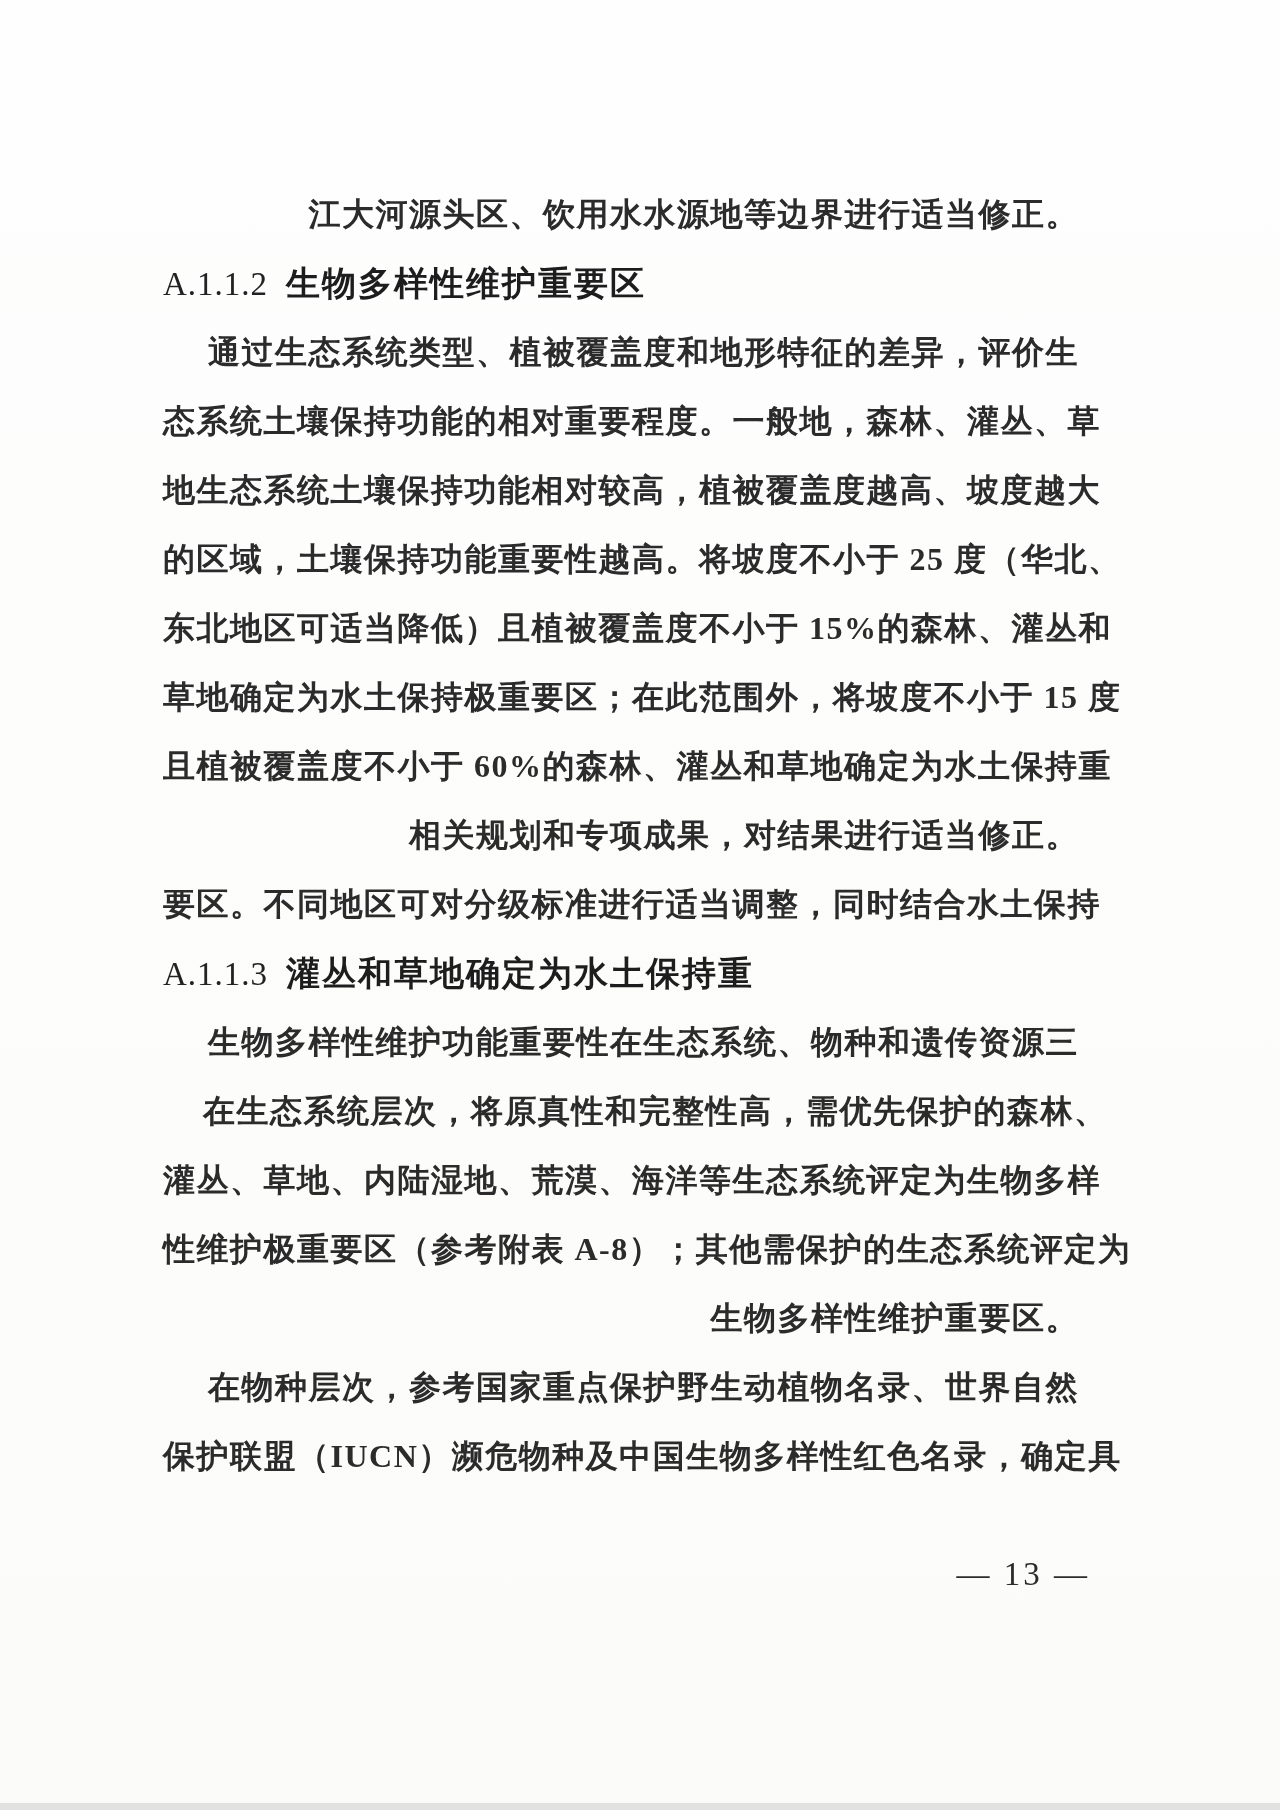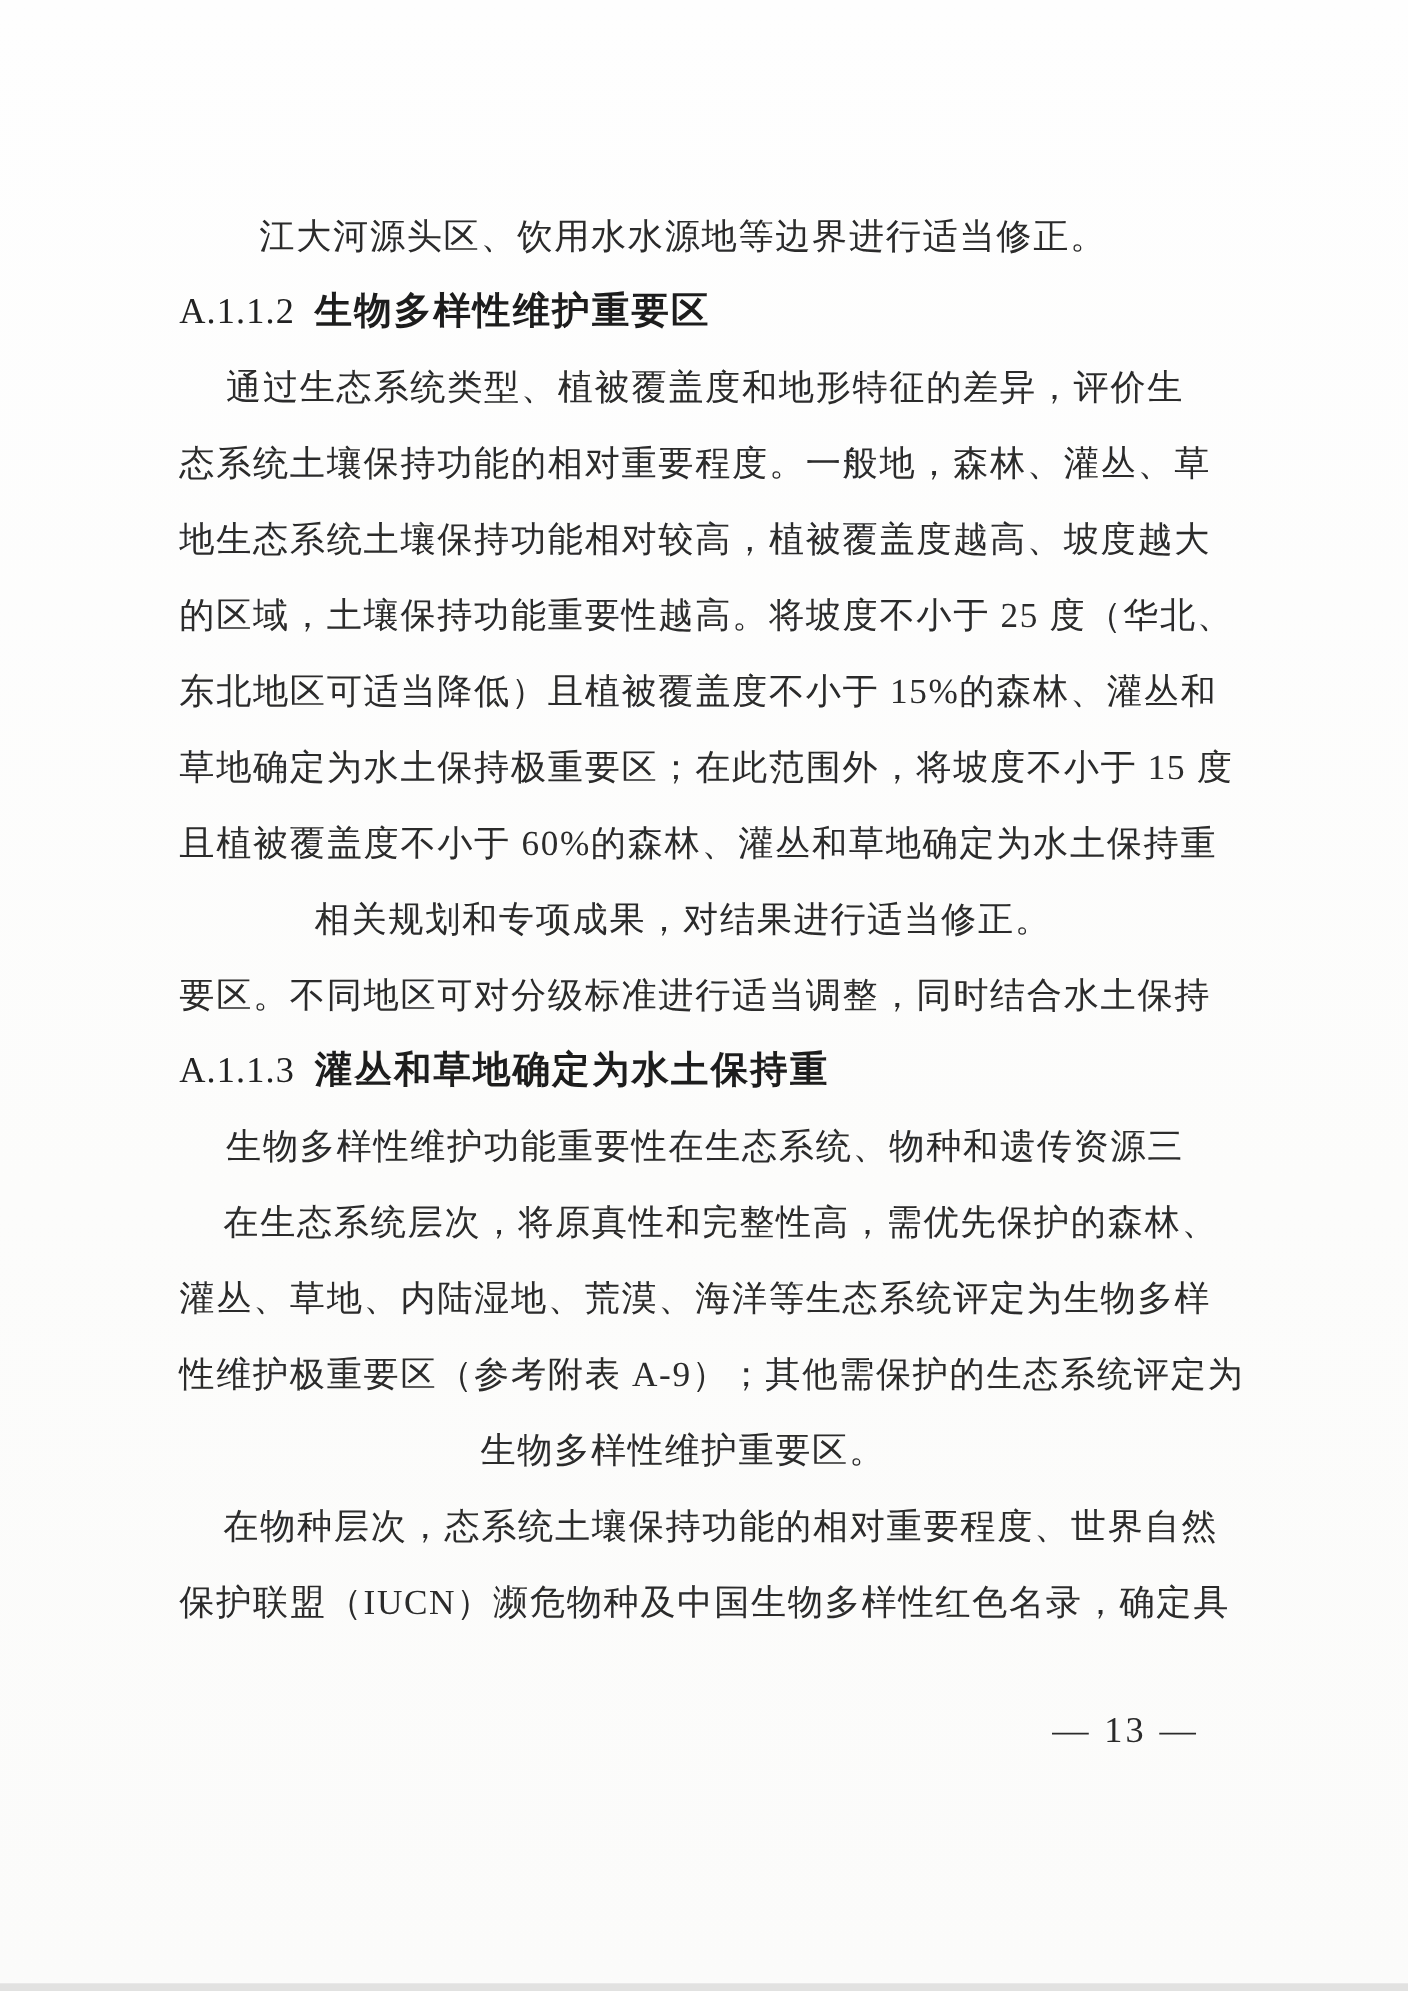--- a/index.html
+++ b/index.html
@@ -21,22 +21,23 @@
     left: 163px;
     width: 916px;
     top: 180px;
   }
   .line {
     font-size: 32px;
     line-height: 69px;
     height: 69px;
     white-space: nowrap;
     letter-spacing: 1.5px;
-    text-align: center;
+    text-align: right;
     color: #2b2b2b;
+    font-weight: bold;
   }
   .line.indent { padding-left: 40px; }
   .heading-line {
     height: 69px;
     line-height: 69px;
     white-space: nowrap;
   }
   .hprefix {
     font-family: "Liberation Serif", "DejaVu Serif", serif;
     font-size: 33px;
@@ -92,23 +93,23 @@
     <div class="line">相关规划和专项成果，对结果进行适当修正。</div>
     <div class="line">要区。不同地区可对分级标准进行适当调整，同时结合水土保持</div>
 
     <div class="heading-line">
       <span class="hprefix">A.1.1.3</span><span class="htitle">灌丛和草地确定为水土保持重</span>
     </div>
 
     <div class="line indent">生物多样性维护功能重要性在生态系统、物种和遗传资源三</div>
     <div class="line indent">在生态系统层次，将原真性和完整性高，需优先保护的森林、</div>
     <div class="line">灌丛、草地、内陆湿地、荒漠、海洋等生态系统评定为生物多样</div>
-    <div class="line">性维护极重要区（参考附表 A-9）；其他需保护的生态系统评定为</div>
+    <div class="line">性维护极重要区（参考附表 A-8）；其他需保护的生态系统评定为</div>
     <div class="line">生物多样性维护重要区。</div>
-    <div class="line indent">在物种层次，态系统土壤保持功能的相对重要程度、世界自然</div>
+    <div class="line indent">在物种层次，参考国家重点保护野生动植物名录、世界自然</div>
     <div class="line">保护联盟（IUCN）濒危物种及中国生物多样性红色名录，确定具</div>
 
   </div>
 
   <div class="page-number">— 13 —</div>
 
   <div class="scan-bottom-strip"></div>
 
 </div>
 

